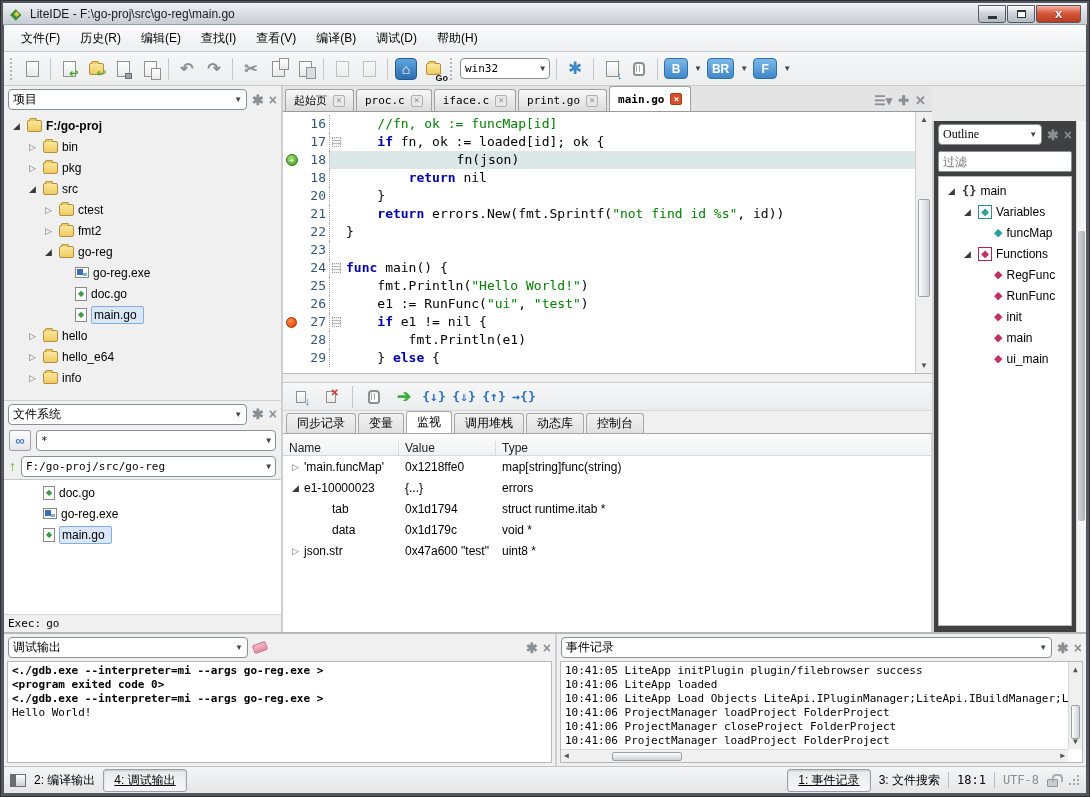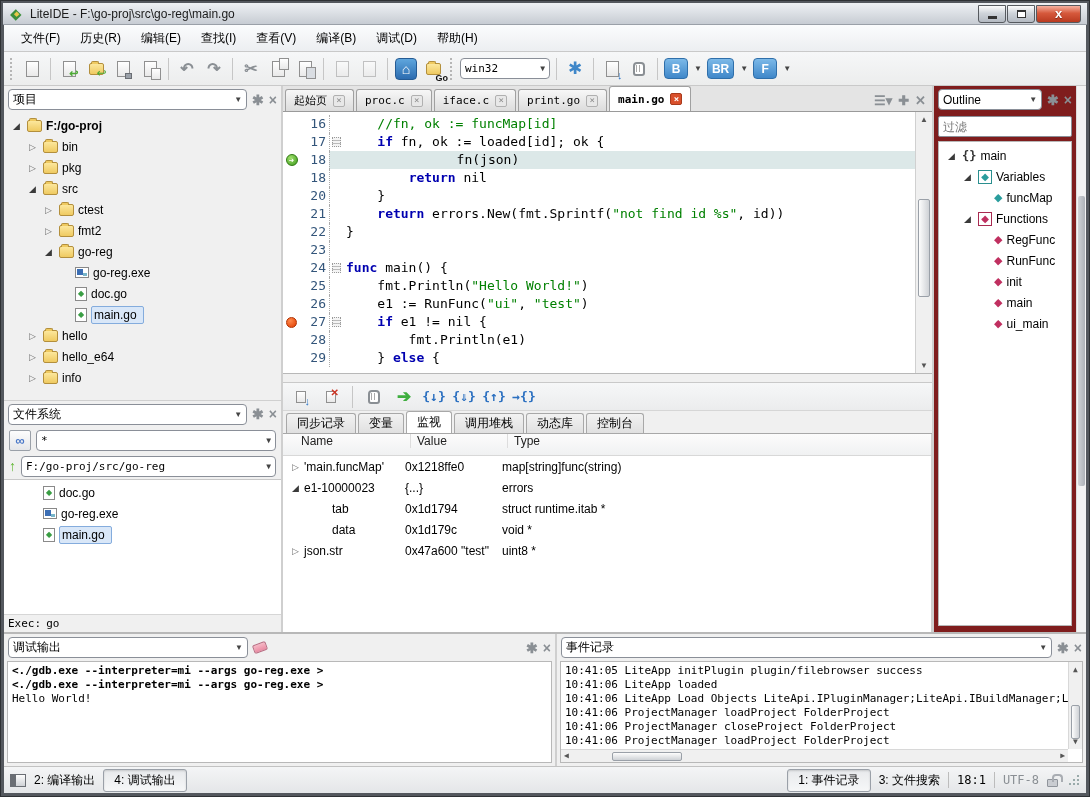--- a/index.html
+++ b/index.html
@@ -55,21 +55,21 @@
   .hand::before { content:""; position:absolute; left:1px; top:1px; right:1px; height:7px;
                   background:repeating-linear-gradient(90deg,#aaa 0 1px,transparent 1px 3px); }
   .envbtn { min-width:24px; height:21px; padding:0 4px; background:linear-gradient(#7cb9e8,#3f87c9);
             border:1px solid #2f6faa; border-radius:4px; color:#fff; font-weight:bold; font-size:12px;
             display:flex; align-items:center; justify-content:center; }
   .dd { font-size:8px; color:#444; margin:0 2px 0 3px; }
   
   .main { flex:0 0 546px; display:flex; background:#e9e9e9; }
   .left-col { width:279px; display:flex; flex-direction:column; border-right:2px solid #cfcfcf; background:#f0f0f0; }
   .panel-head { height:27px; display:flex; align-items:center; gap:5px; padding:3px 4px; }
-  .panel-head .combo { flex:1; font-family:Liberation Sans, sans-serif; font-size:12px; }
+  .panel-head .combo { flex:1; font-family:Liberation Serif, serif; font-size:12px; }
   .phx { font-size:14px; color:#8a8f94; font-weight:bold; line-height:1; }
   .tree { flex:1; background:#f0f0f0; overflow:hidden; padding-top:2px; }
   .tree-row { height:21px; display:flex; align-items:center; gap:4px; white-space:nowrap; }
   .tree-row.selected .lbl { background:#d9e7f8; border:1px solid #84acdd; border-radius:2px; padding:1px 6px 1px 2px; }
   .tw { width:13px; text-align:center; font-size:9px; color:#6e6e6e; flex:none; }
   .tw.open { color:#3a3a3a; }
   .lbl { font-size:12px; }
   .i-page { width:12px; height:14px; background:#fff; border:1px solid #8a8a8a; position:relative; flex:none; }
   .i-page.go::after { content:"◆"; position:absolute; font-size:8px; color:#3a9e44; top:1px; left:2px; }
   .i-exe { width:14px; height:11px; border:1px solid #888; background:#fff; position:relative; flex:none; }
@@ -118,29 +118,29 @@
   .dbg-toolbar { height:29px; background:linear-gradient(#f6f7f8,#ebeced); border-top:1px solid #c9c9c9; border-bottom:1px solid #d6d6d6;
                  display:flex; align-items:center; padding:0 6px; gap:6px; }
   .brace-ic { font-family:"DejaVu Sans Mono",monospace; font-weight:bold; color:#2a6fc0; font-size:13px; }
   .green-arrow { color:#3fae3f; font-weight:bold; font-size:17px; line-height:1; }
   .dbg-tabs { height:23px; display:flex; align-items:flex-end; background:#f0f0f0; padding-left:3px; border-bottom:1px solid #a8a8a8; }
   .dtab { height:20px; padding:0 10px; display:flex; align-items:center; font-size:12px;
           border:1px solid #a8a8a8; border-bottom:none; border-radius:3px 3px 0 0; margin-right:2px;
           background:linear-gradient(#f2f2f2,#e0e0e0); }
   .dtab.active { background:#fff; height:22px; font-weight:normal; }
   .watch { flex:1; background:#fff; display:flex; flex-direction:column; overflow:hidden; border-right:1px solid #d0d0d0; }
-  .watch-head { height:22px; display:flex; background:linear-gradient(#fcfcfc,#f0f1f2); border-bottom:1px solid #d8d8d8; align-items:flex-start;padding-left:12px; }
+  .watch-head { height:22px; display:flex; background:linear-gradient(#fcfcfc,#f0f1f2); border-bottom:1px solid #d8d8d8; align-items:flex-end; }
   .wcol { padding:0 6px; border-right:1px solid #ddd; font-size:12px; color:#222; }
   .wc-name { width:116px; } .wc-value { width:97px; } .wc-type { flex:1; border-right:none; }
   .watch-row { height:21px; display:flex; align-items:center; font-size:12px; }
   .wcell { padding:0 6px; white-space:nowrap; overflow:hidden; }
   .wname { width:116px; display:flex; align-items:center; gap:2px; }
   .wval { width:97px; } .wtype { flex:1; }
   
-  .right-col { width:154px; display:flex; background:#7f1d1d; border-left:2px solid #cfcfcf; }
+  .right-col { width:154px; display:flex; background:#404040; border-left:2px solid #cfcfcf;margin-top:35px; }
   .right-inner { flex:1; display:flex; flex-direction:column; padding:0 2px; min-width:0; }
   .filter-input { height:21px; margin:3px 2px 4px 2px; border:1px solid #8a8f98; border-radius:2px; padding:0 4px; font-size:12px; width:auto; }
   .outline-box { flex:1; background:#fff; border:1px solid #b8b8b8; margin:0 2px 6px 2px; overflow:hidden; padding-top:3px; }
   .outline-box .tree-row { height:21px; }
   .dm { font-size:11px; flex:none; }
   .dm.teal { color:#2a9d9d; } .dm.crimson { color:#c03060; }
   .dmbox { width:14px; height:14px; border:1.5px solid; display:flex; align-items:center; justify-content:center; flex:none; font-size:10px; }
   .dmbox.teal { border-color:#2a8f8f; color:#2a9d9d; } .dmbox.crimson { border-color:#a82a50; color:#c03060; }
   .braces { font-family:"DejaVu Sans Mono",monospace; font-weight:bold; color:#333; flex:none; }
   .thin-scroll { width:10px; background:#f3f3f3; border-left:1px solid #dcdcdc; position:relative; }
@@ -153,21 +153,21 @@
   .console { flex:1; background:#fff; border:1px solid #b8b8b8; margin:0 3px 3px 3px; overflow:hidden;
              font-family:"DejaVu Sans Mono",monospace; font-size:11px; line-height:14px; padding:2px 4px; position:relative; }
   .con-line { white-space:pre; } .con-line.b { font-weight:bold; }
   .eraser { width:14px; height:9px; background:linear-gradient(#f7b9c6,#e98aa2); border:1px solid #b86a80; border-radius:2px; transform:rotate(-20deg); }
   .hscroll { position:absolute; left:0; right:14px; bottom:0; height:13px; background:#f0f0f0; border-top:1px solid #d8d8d8; display:flex; align-items:center; }
   .hthumb { width:70px; height:9px; margin-left:40px; background:linear-gradient(#fdfdfd,#cfd2d6); border:1px solid #9aa0a8; border-radius:2px; }
   .evscroll { position:absolute; top:0; bottom:13px; right:0; width:14px; background:#f0f0f0; border-left:1px solid #d8d8d8;
               display:flex; flex-direction:column; align-items:center; }
   
   .statusbar { flex:1; background:linear-gradient(#f4f5f6,#e4e6e8); border-top:1px solid #c2c2c2; display:flex; align-items:center; padding:0 6px; gap:8px; }
-  .sb-btn { border:1px solid #9aa0a8; border-radius:3px; background:linear-gradient(#e8eaec,#f6f7f8); padding:2px 10px; box-shadow:inset 0 1px 2px rgba(0,0,0,.15); }
+  .sb-btn { border:1px solid #9aa0a8; border-radius:3px; background:linear-gradient(#e8eaec,#f6f7f8); padding:2px 10px; box-shadow:inset 0 1px 2px rgba(0,0,0,.15);text-decoration:underline; }
   .sb-sep { width:1px; height:16px; background:#bcbcbc; }
   .panel-ic { width:16px; height:13px; border:1px solid #6a6e74; background:linear-gradient(#fdfdfd,#cfd2d6); position:relative; }
   .panel-ic::before { content:""; position:absolute; left:0; top:0; bottom:0; width:5px; background:#6a6e74; }
   .lock { width:11px; height:8px; background:#c9ccd1; border:1px solid #8f949b; border-radius:1px; position:relative; margin-top:5px; }
   .lock::before { content:""; position:absolute; top:-6px; left:4px; width:7px; height:6px; border:2px solid #a9adb3; border-bottom:none; border-radius:4px 4px 0 0; }
   .grip { width:12px; height:12px; margin-left:2px;
           background:radial-gradient(circle 1.2px at 10px 10px,#9aa 100%,transparent),radial-gradient(circle 1.2px at 10px 6px,#9aa 100%,transparent),
                      radial-gradient(circle 1.2px at 6px 10px,#9aa 100%,transparent),radial-gradient(circle 1.2px at 10px 2px,#9aa 100%,transparent),
                      radial-gradient(circle 1.2px at 6px 6px,#9aa 100%,transparent),radial-gradient(circle 1.2px at 2px 10px,#9aa 100%,transparent); }
   .spacer { flex:1; }
@@ -642,20 +642,21 @@
           <span>调试输出</span>
             <span class="arr">▼</span>
         </span>
         <span class="eraser"></span>
         <span class="spacer"></span>
         <span class="phx">✱</span>
         <span class="phx">×</span>
       </div>
       <div class="console">
           <div class="con-line b">&lt;./gdb.exe --interpreter=mi --args go-reg.exe &gt;</div>
+          <div class="con-line b">&lt;program exited code 0&gt;</div>
           <div class="con-line b">&lt;./gdb.exe --interpreter=mi --args go-reg.exe &gt;</div>
           <div class="con-line">Hello World!</div>
         </div>
     </div>
     <div class="bpanel right">
       <div class="panel-head">
         <span class="combo" style="flex:1;">
           <span>事件记录</span>
             <span class="arr">▼</span>
         </span>

